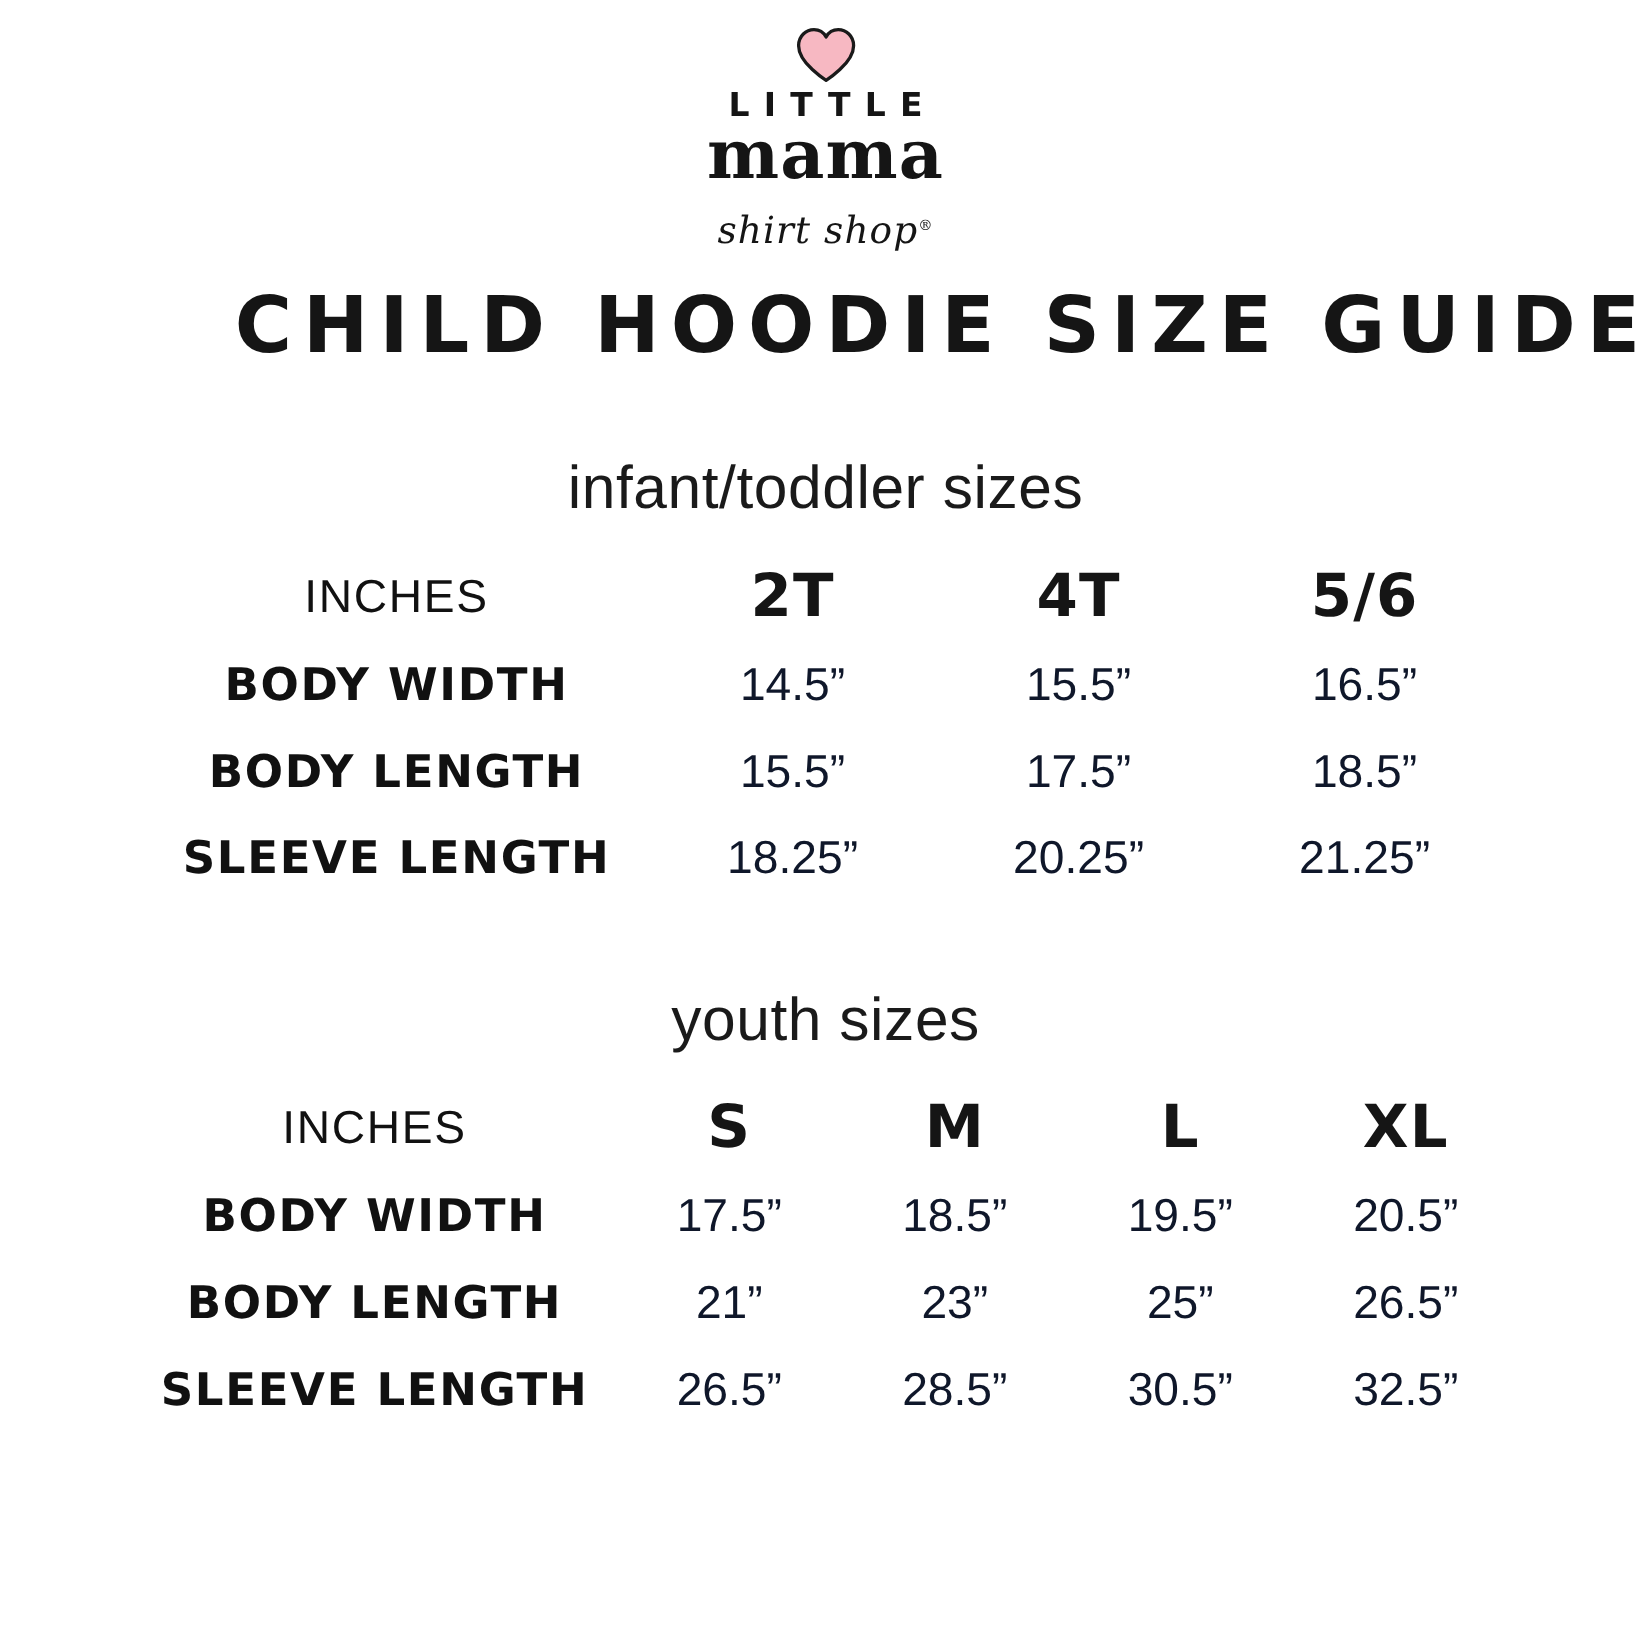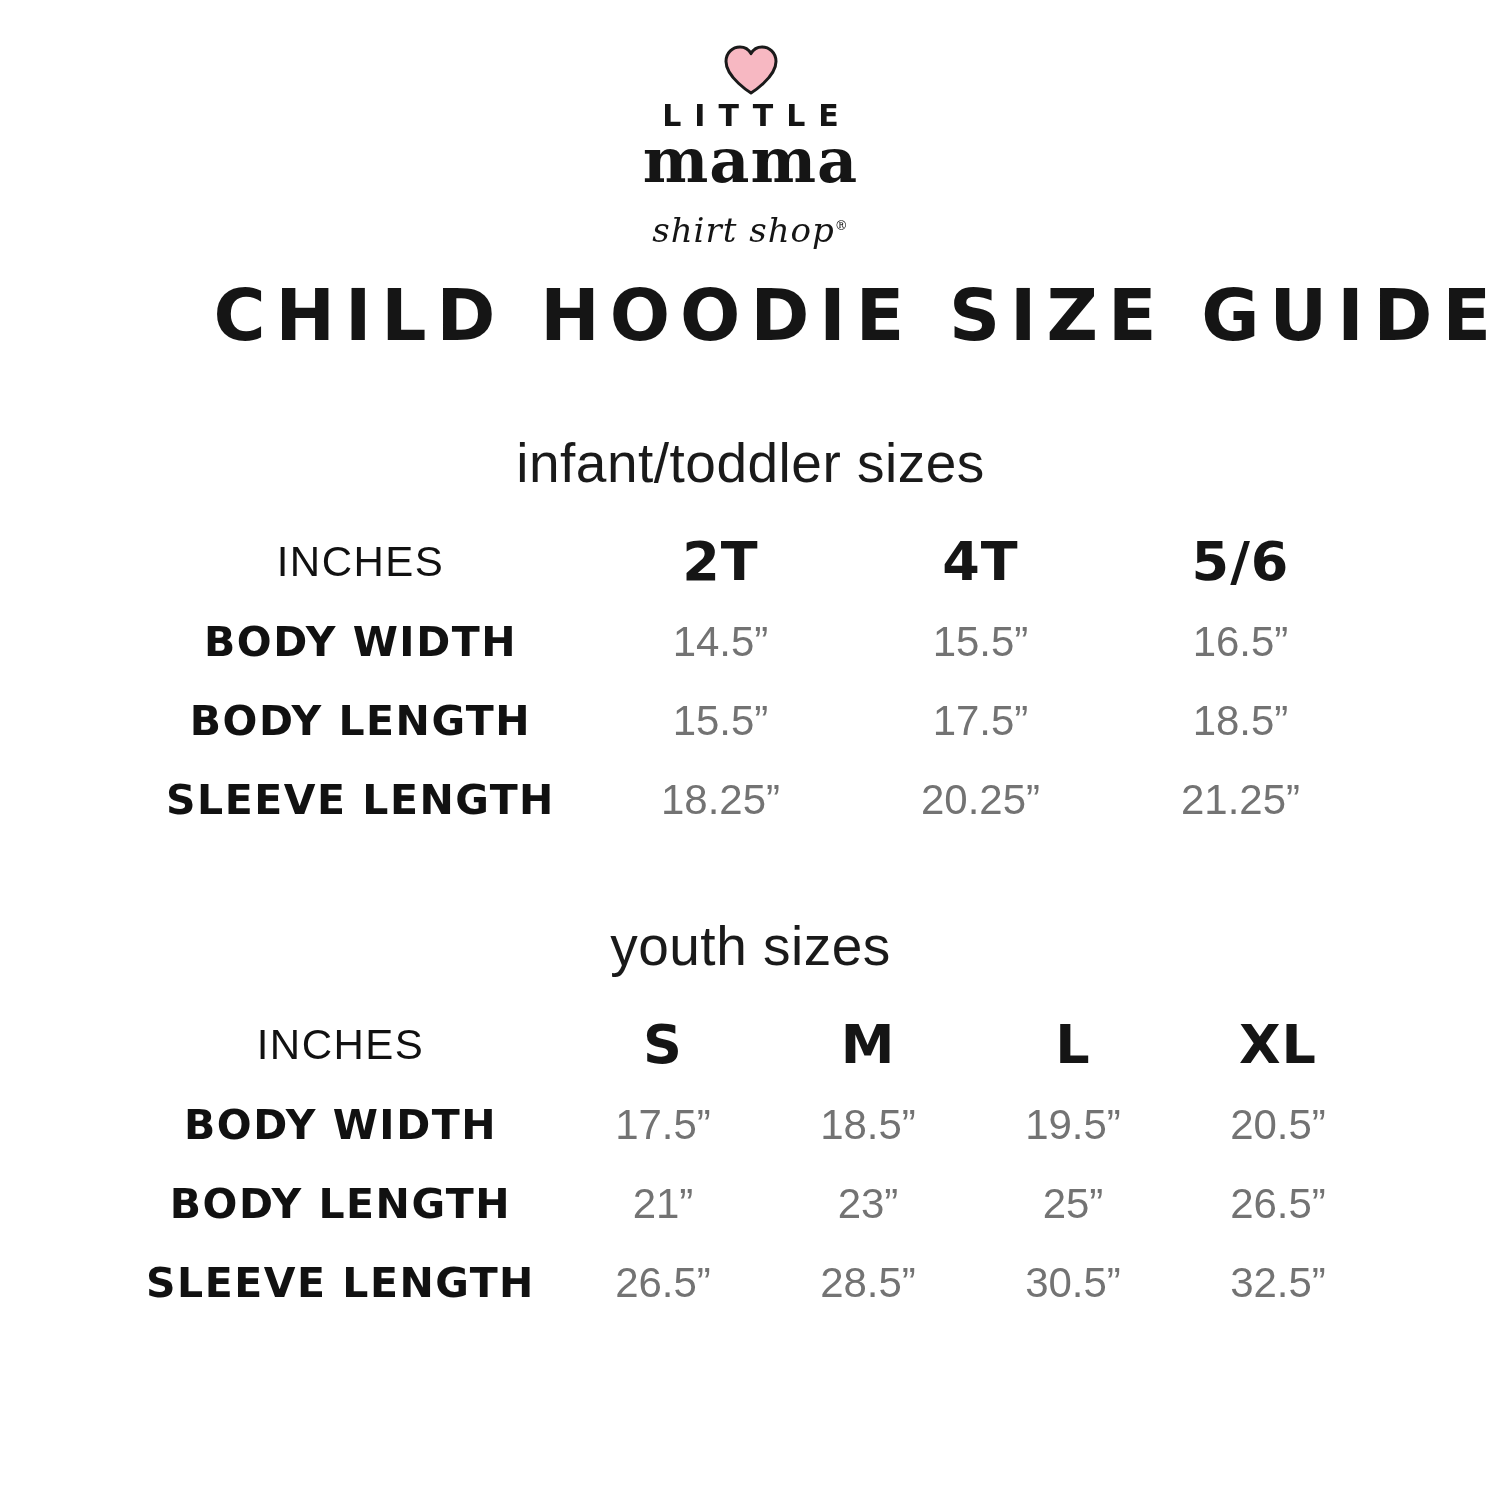--- a/index.html
+++ b/index.html
@@ -18,21 +18,21 @@
     width: 1501px;
     height: 1501px;
     position: relative;
     box-sizing: border-box;
   }
 
   
   .logo {
     width: 100%;
     text-align: center;
-    padding-top: 44px;
+    padding-top: 24px;
   }
   .logo-heart {
     display: block;
     margin: 0 auto 4px auto;
     width: 58px;
     height: 52px;
   }
   .logo-little {
     font-family: "DejaVu Sans", sans-serif;
     font-weight: bold;
@@ -128,21 +128,21 @@
     height: 82px;
     vertical-align: middle;
   }
   .cell {
     text-align: center;
     font-family: "Liberation Sans", sans-serif;
     font-size: 42px;
     font-weight: 400;
     height: 79px;
     vertical-align: middle;
-    color: #737373;
+    color: #0f172a;
   }
 </style>
 </head>
 <body>
 
 <div class="page">
 
   <div class="logo">
     <svg class="logo-heart" viewBox="0 0 58 52" aria-hidden="true">
       <path d="M29 49 C29 49 4 33.5 4 17.5 C4 8.5 10.8 3 18 3 C23.2 3 27 6 29 9.6 C31 6 34.8 3 40 3 C47.2 3 54 8.5 54 17.5 C54 33.5 29 49 29 49 Z" fill="#f7b8c2" stroke="#1a1a1a" stroke-width="3" stroke-linejoin="round"></path>

